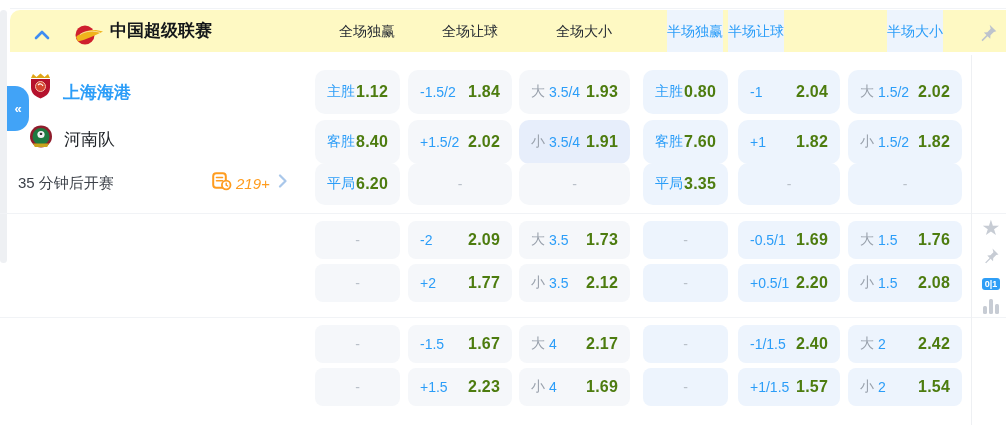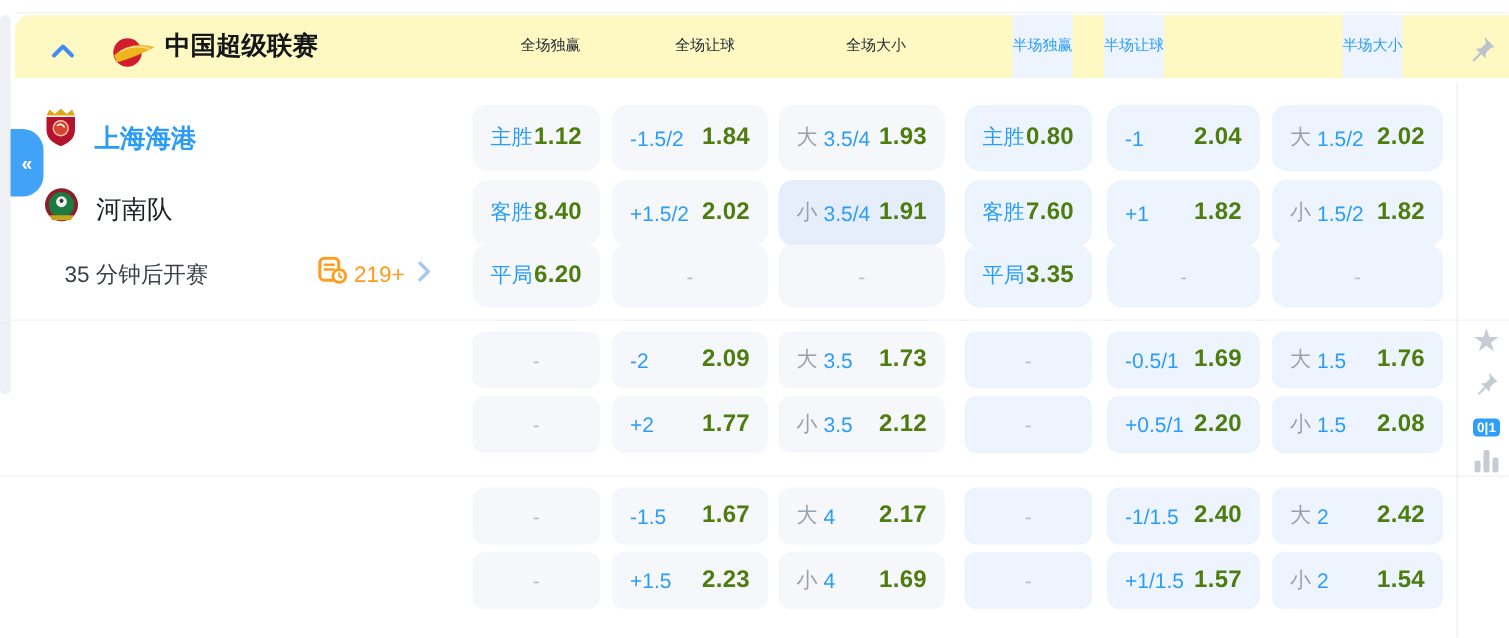--- a/index.html
+++ b/index.html
@@ -8,21 +8,21 @@
   
   .left-strip{position:absolute;left:0;top:10px;width:7px;height:253px;background:#eef0f3;border-radius:4px;}
   .side-tab{position:absolute;left:7px;top:86px;width:22px;height:45px;background:#41a3f7;border-radius:0 14px 14px 0;
     display:flex;align-items:center;justify-content:center;color:#fff;font-size:13px;font-weight:700;cursor:pointer;}
 
   
   .header{position:absolute;left:10px;top:10px;right:0;height:42px;background:#fef9c3;border-radius:10px 0 0 0;}
   .hdr-chevron{position:absolute;left:24px;top:16px;cursor:pointer;}
   .hdr-logo{position:absolute;left:64px;top:13px;}
   .hdr-title{position:absolute;left:100px;top:0;height:42px;line-height:42px;font-size:17px;font-weight:700;color:#14171a;}
-  .hcol{position:absolute;top:0;height:42px;line-height:42px;font-size:10px;color:#262b33;transform:translateX(-50%);white-space:nowrap;}
+  .hcol{position:absolute;top:0;height:42px;line-height:42px;font-size:14px;color:#262b33;transform:translateX(-50%);white-space:nowrap;}
   .hcol.half{color:#2b9df8;}
   .hc1{left:357px}.hc2{left:460px}.hc3{left:574px}.hc4{left:685px}.hc5{left:746px}.hc6{left:905px}
   .hdr-pin{position:absolute;top:13px;cursor:pointer;}
   .hp1{left:968px}.hp2{left:995px}
 
   
   .vline{position:absolute;left:971px;top:55px;bottom:0;width:1px;background:#eef0f3;}
   .hline{position:absolute;left:0;right:0;height:1px;background:#f1f3f6;}
   .hl-top{top:8px;left:10px;}
   .hl-1{top:213px;}
@@ -45,22 +45,22 @@
   .r4{top:221px;height:38px;border-radius:8px}.r5{top:264px;height:38px;border-radius:8px}
   .r6{top:325px;height:38px;border-radius:8px}.r7{top:368px;height:38px;border-radius:8px}
 
   
   .team-row{position:absolute;left:28px;display:flex;align-items:center;gap:10px;cursor:pointer;}
   .tr-home{top:74px;height:30px;align-items:flex-end;}
   .tr-away{top:124px;height:30px;}
   .team-name{font-size:17px;}
   .tn-home{color:#2b9df8;font-weight:700;}
   .tn-away{color:#1b1f24;}
-  .status-row{position:absolute;left:43px;top:168px;height:30px;display:flex;align-items:center;font-size:15px;color:#3c4149;}
-  .markets{position:absolute;left:212px;top:168px;height:30px;display:flex;align-items:center;gap:4px;cursor:pointer;}
+  .status-row{position:absolute;left:18px;top:168px;height:30px;display:flex;align-items:center;font-size:15px;color:#3c4149;}
+  .markets{position:absolute;left:212px;top:168px;height:30px;display:flex;align-items:center;gap:4px;cursor:pointer;font-style:italic;}
   .markets-count{color:#ff9c1e;font-size:15px;}
   .markets-chevron{margin-left:4px;}
 
   
   .rail{position:absolute;left:978px;top:218px;width:26px;display:flex;flex-direction:column;align-items:center;gap:9px;}
   .rail-star{font-size:21px;color:#c7ccd4;line-height:20px;cursor:pointer;}
   .mini-badge{background:#2f9ef6;color:#fff;font-size:9px;font-weight:700;padding:1px 3px;border-radius:3px;cursor:pointer;}
   .bars{display:flex;align-items:flex-end;gap:2px;height:15px;cursor:pointer;}
   .bars i{display:block;width:4px;background:#c7ccd4;border-radius:1.5px;}
   .b1{height:8px}.b2{height:15px}.b3{height:10px}

